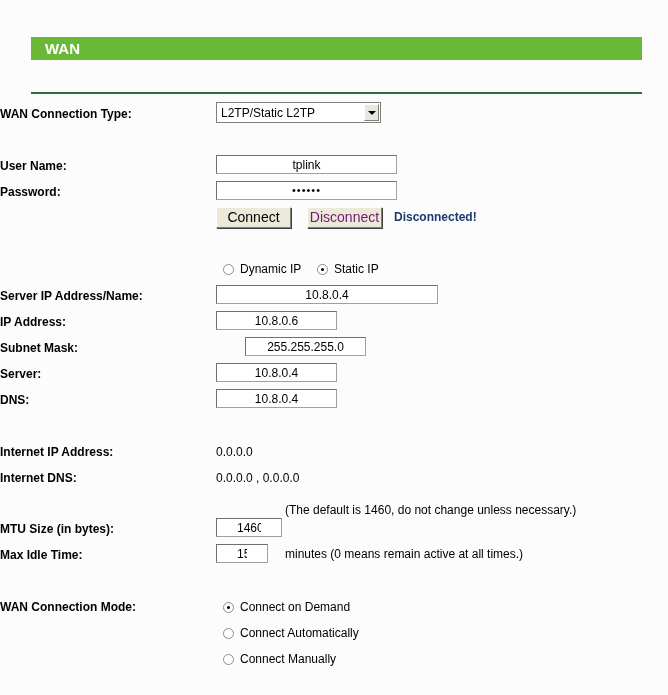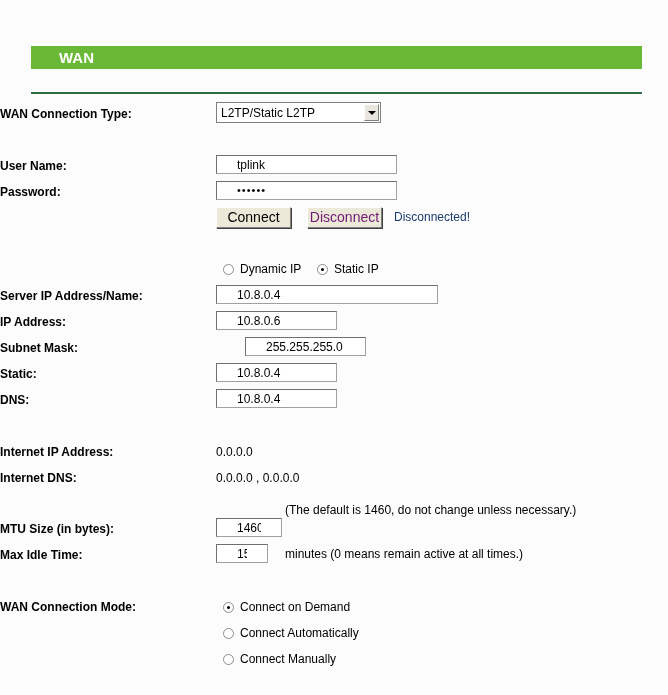--- a/index.html
+++ b/index.html
@@ -1,33 +1,33 @@
 <!DOCTYPE html>
 <html><head>
 <meta charset="utf-8">
 <style>
   html, body { margin:0; padding:0; }
   body {
     width:668px; height:695px; background:#fcfcfc; position:relative; overflow:hidden;
     font-family: "Liberation Sans", sans-serif; font-size:12px; color:#000;
   }
   .header {
-    position:absolute; left:31px; top:46px; width:611px; height:23px;
+    position:absolute; left:31px; top:37px; width:611px; height:23px;
     background:#6ab936; color:#fff; font-weight:bold; font-size:15px;
-    line-height:23px; box-sizing:border-box; padding-left:28px;
+    line-height:23px; box-sizing:border-box; padding-left:14px;
   }
   .divider { position:absolute; left:31px; top:92px; width:611px; height:2px; background:#2e6b44; }
   .label {
     position:absolute; width:183px; left:0; text-align:left; font-weight:bold; font-size:12px;
   }
   .field {
     position:absolute; left:216px; height:19px; box-sizing:border-box;
     border:1px solid #a0a0a0; border-top-color:#6f6f6f; border-left-color:#6f6f6f;
     background:#fff; font-family:"Liberation Sans", sans-serif; font-size:12px;
-    padding:1px 20px; line-height:15px; outline:none;
+    padding:1px 20px; line-height:15px; outline:none;text-align:center;
   }
   .value { position:absolute; left:216px; font-size:12px; }
   .select {
     position:absolute; left:216px; top:102px; width:165px; height:21px;
     box-sizing:border-box; border:1px solid #7f7f7f; background:#fff;
   }
   .select .sel-text { position:absolute; left:4px; top:3px; font-size:12px; }
   .select .sel-btn {
     position:absolute; right:1px; top:1px; width:15px; height:17px; box-sizing:border-box;
     background:#e8e6df; border:1px solid; border-color:#fff #808080 #808080 #fff;
@@ -36,21 +36,21 @@
     content:""; position:absolute; left:3px; top:6px; border-left:4px solid transparent;
     border-right:4px solid transparent; border-top:4px solid #000;
   }
   .btn {
     position:absolute; height:21px; box-sizing:border-box; background:#ece9d8;
     border:1px solid; border-color:#fff #808080 #808080 #fff; font-size:14px;
     font-family:"Liberation Sans", sans-serif; text-align:center; line-height:19px;
     box-shadow:1px 1px 0 #404040;
   }
   .btn.disabled { color:#701a75; }
-  .status { position:absolute; left:394px; top:210px; color:#1b3a6b; font-weight:normal; font-size:12px; }
+  .status { position:absolute; left:394px; top:210px; color:#1b3a6b; font-weight:bold; font-size:12px; }
   .radio {
     position:absolute; width:11px; height:11px; border-radius:50%; box-sizing:border-box;
     border:1px solid #8d8d8d; background:#fff;
   }
   .radio.checked::after {
     content:""; position:absolute; left:3px; top:3px; width:3px; height:3px; border-radius:50%; background:#000;
   }
   .rlabel { position:absolute; font-size:12px; }
   .hint { position:absolute; left:285px; font-size:12px; }
 </style>
@@ -79,21 +79,21 @@
 <span class="rlabel" style="left:240px;top:262px">Dynamic IP</span>
 <span class="radio checked" style="left:317px;top:264px"></span>
 <span class="rlabel" style="left:334px;top:262px">Static IP</span>
 
 <div class="label" style="top:289px">Server IP Address/Name:</div>
 <input class="field" style="top: 285px; width: 222px;" value="10.8.0.4">
 <div class="label" style="top:315px">IP Address:</div>
 <input class="field" style="top: 311px; width: 121px;" value="10.8.0.6">
 <div class="label" style="top:341px">Subnet Mask:</div>
 <input class="field" style="top: 337px; width: 121px; margin-left: 29px;" value="255.255.255.0">
-<div class="label" style="top:367px">Static:</div>
+<div class="label" style="top:367px">Server:</div>
 <input class="field" style="top: 363px; width: 121px;" value="10.8.0.4">
 <div class="label" style="top:393px">DNS:</div>
 <input class="field" style="top: 389px; width: 121px;" value="10.8.0.4">
 
 <div class="label" style="top:445px">Internet IP Address:</div>
 <div class="value" style="top:445px">0.0.0.0</div>
 <div class="label" style="top:471px">Internet DNS:</div>
 <div class="value" style="top:471px">0.0.0.0 , 0.0.0.0</div>
 
 <div class="label" style="top:522px">MTU Size (in bytes):</div>

